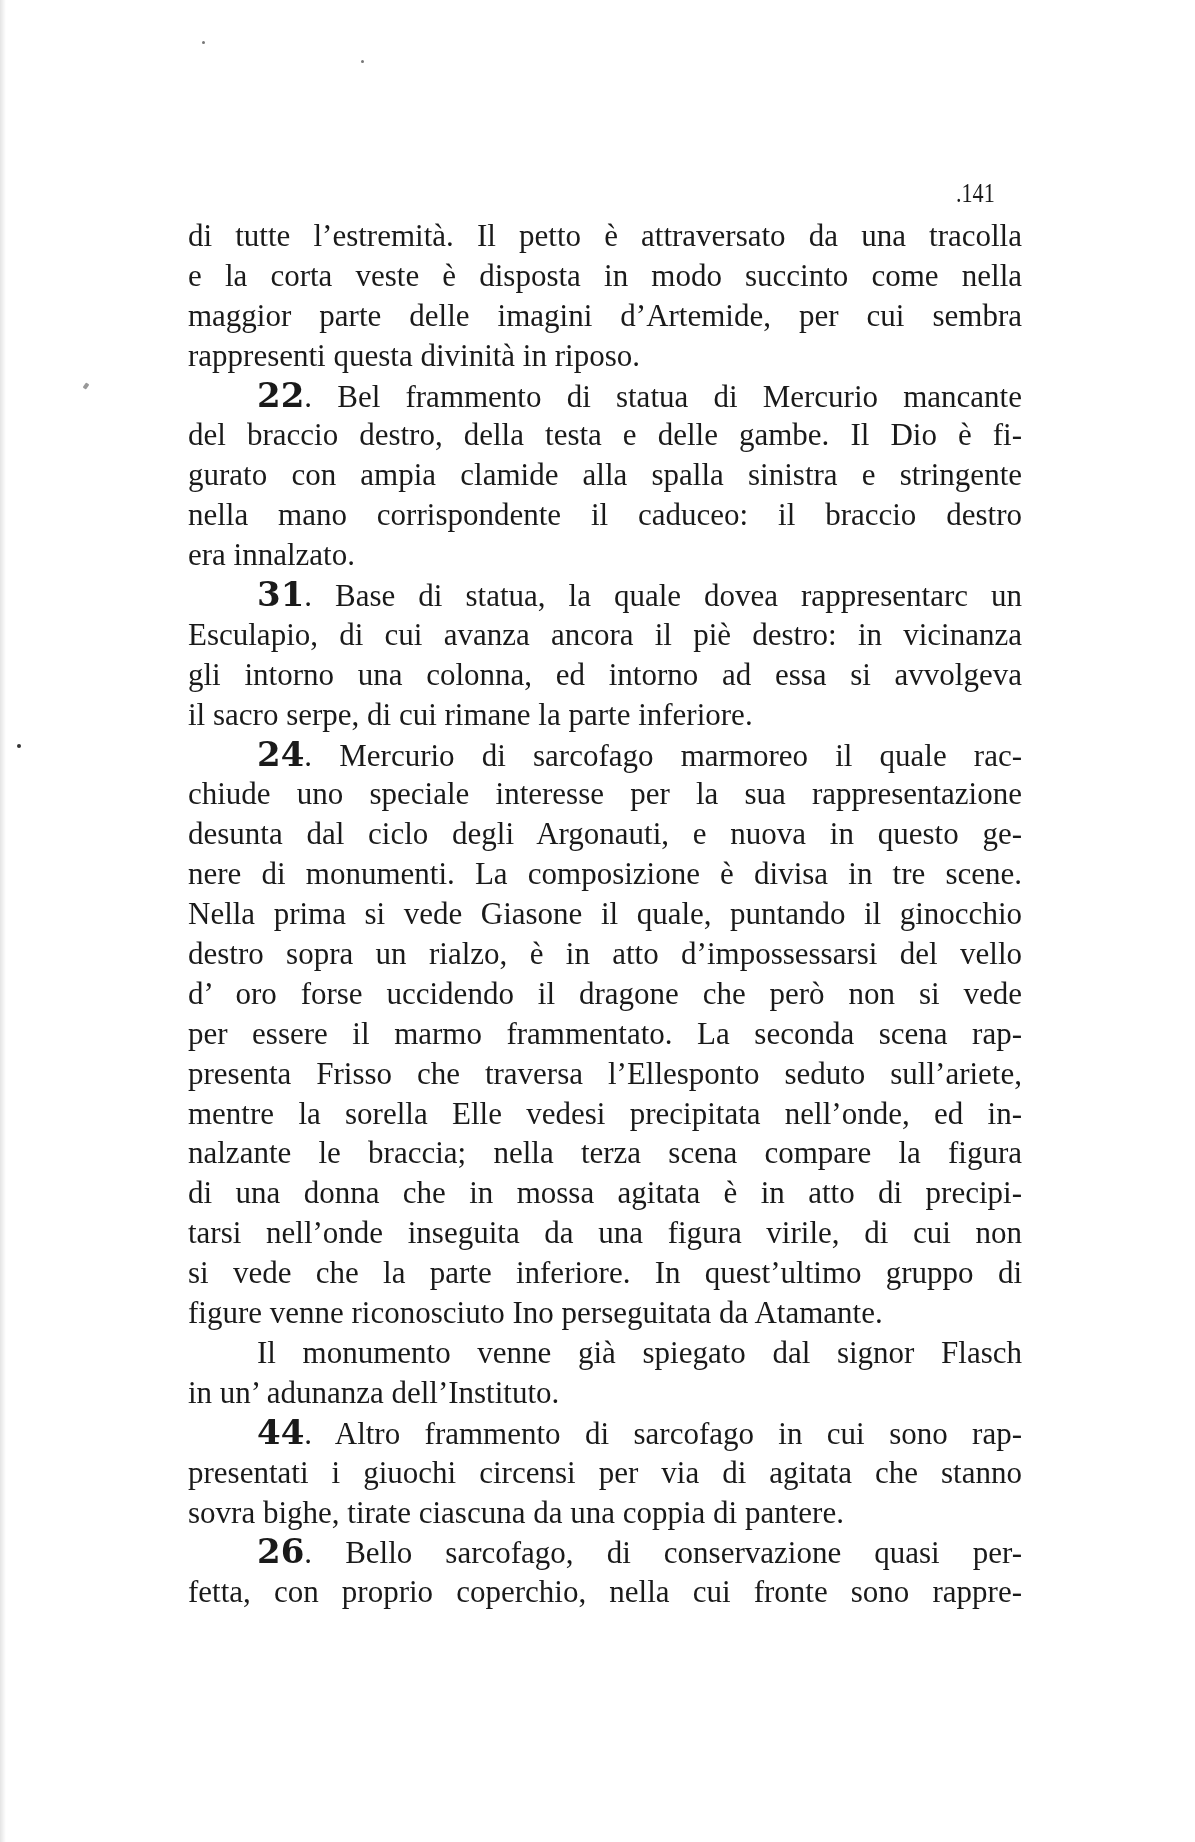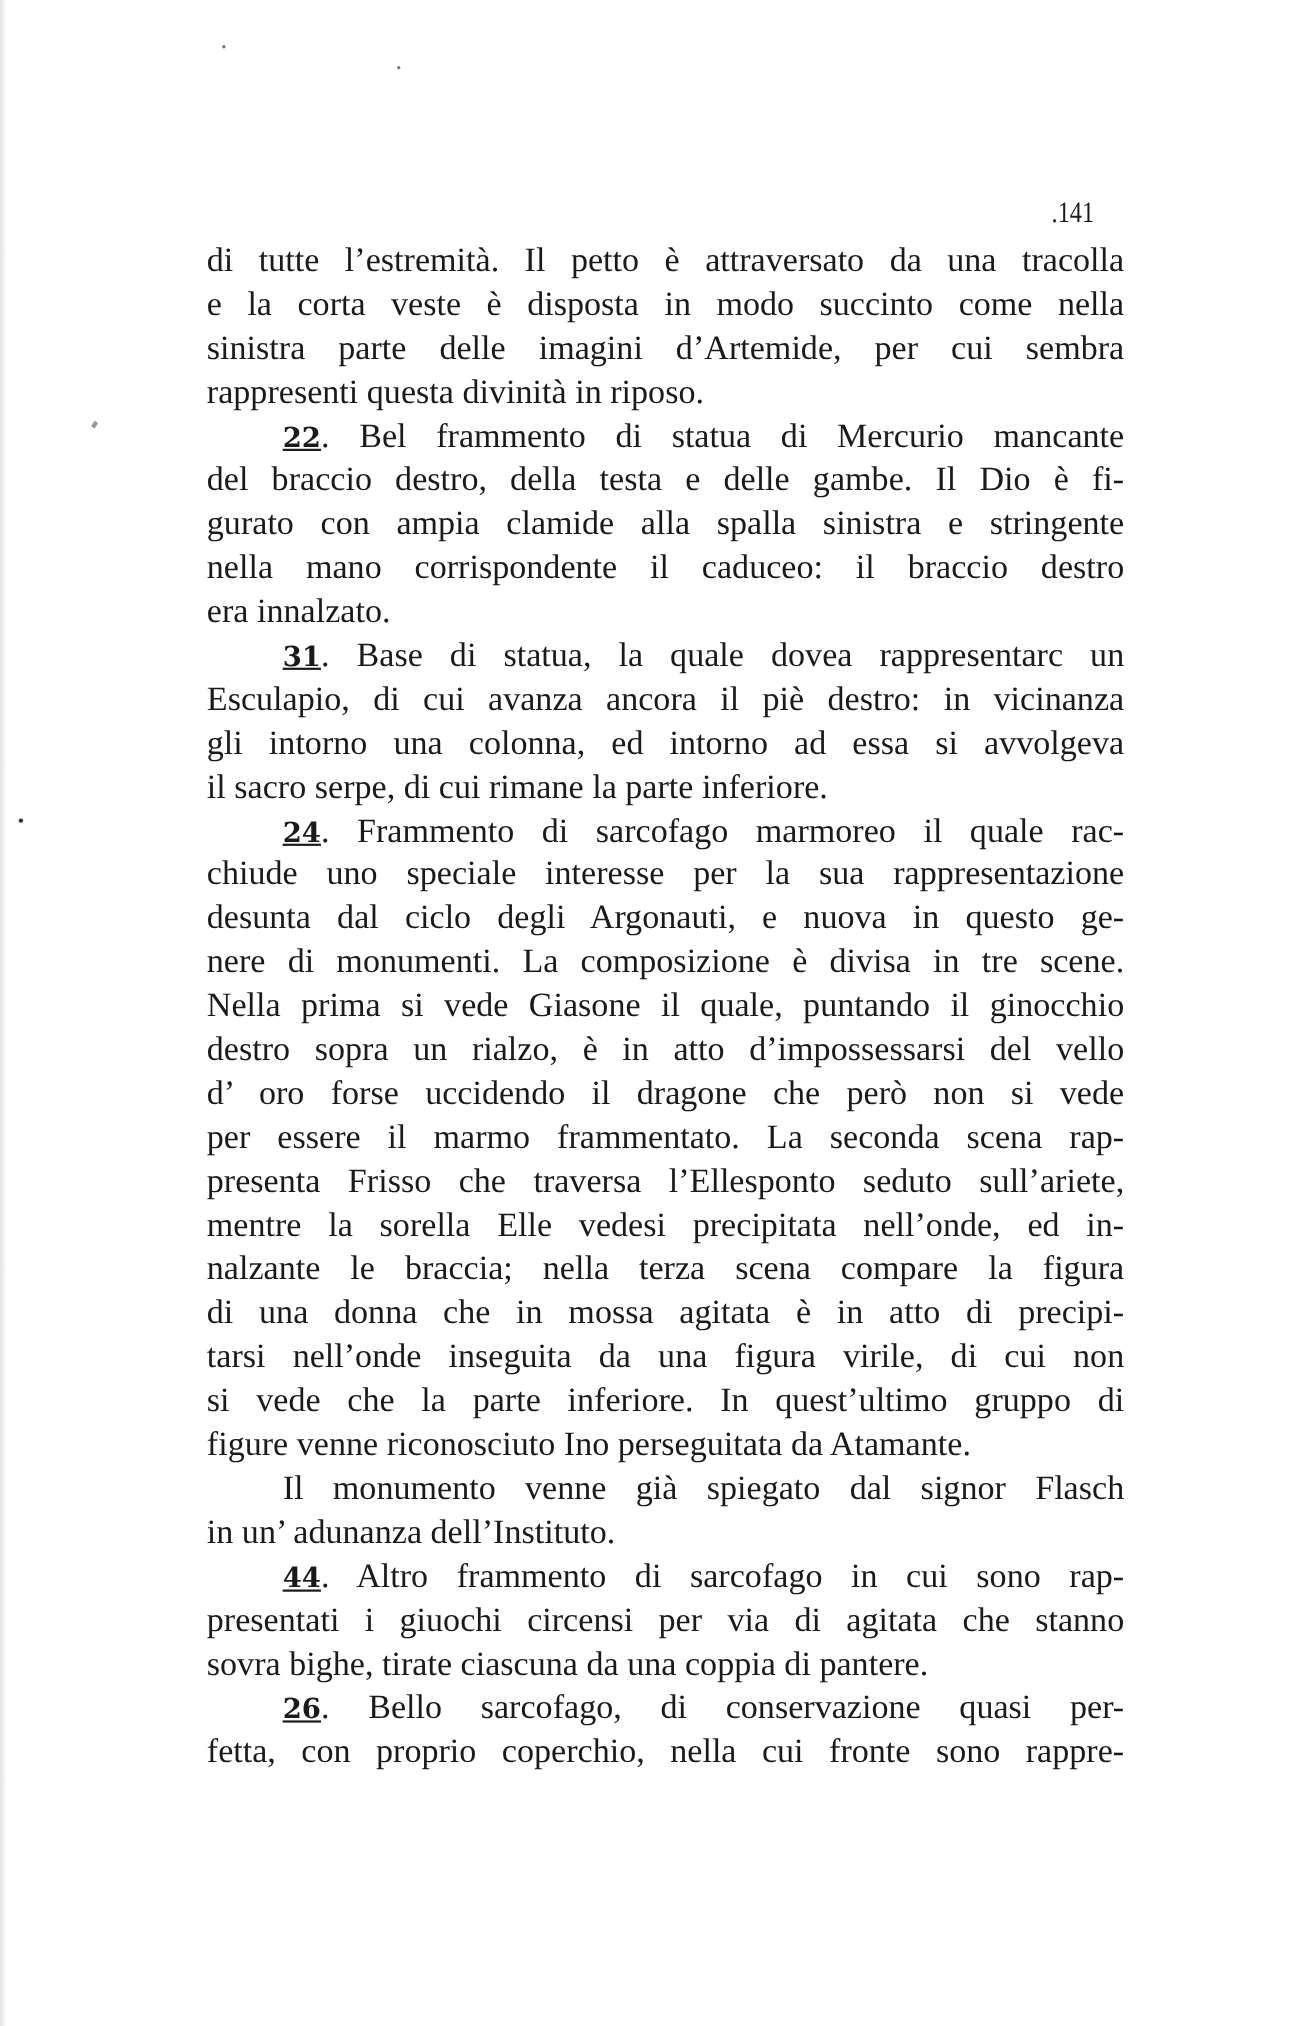--- a/index.html
+++ b/index.html
@@ -11,44 +11,44 @@
     background: linear-gradient(to right, #e4e4e4, #ffffff); }
   .page-number { position: absolute; left: 956px; top: 178px; font-size: 27px; letter-spacing: 0px;
     transform: scaleX(0.82); transform-origin: left top; }
   .text-block { position: absolute; left: 188px; top: 216px; width: 834px; }
   .line {
     display: block; height: 39.9px; line-height: 39.9px; font-size: 31px;
     white-space: nowrap; overflow: visible;
   }
   .line.justify { text-align: justify; text-align-last: justify; white-space: normal; height: 39.9px; overflow: hidden; }
   .line.indent { padding-left: 69px; }
-  .num { font-weight: bold; font-family: "DejaVu Serif", serif; font-size: 25px; text-decoration: underline; }
+  .num { font-weight: bold; font-family: "DejaVu Serif", serif; font-size: 34px; }
   .mark { position: absolute; background: #777; border-radius: 50%; }
 </style>
 </head>
 <body>
 
 <div class="edge"></div>
 <div class="page-number">.141</div>
 
 <div class="text-block" id="text-block">
     <div class="line justify"><span>di tutte l’estremità. Il petto è attraversato da una tracolla</span></div>
     <div class="line justify"><span>e la corta veste è disposta in modo succinto come nella</span></div>
-    <div class="line justify"><span>sinistra parte delle imagini d’Artemide, per cui sembra</span></div>
+    <div class="line justify"><span>maggior parte delle imagini d’Artemide, per cui sembra</span></div>
     <div class="line"><span>rappresenti questa divinità in riposo.</span></div>
     <div class="line justify indent"><span class="num">22</span><span>. Bel frammento di statua di Mercurio mancante</span></div>
     <div class="line justify"><span>del braccio destro, della testa e delle gambe. Il Dio è fi-</span></div>
     <div class="line justify"><span>gurato con ampia clamide alla spalla sinistra e stringente</span></div>
     <div class="line justify"><span>nella mano corrispondente il caduceo: il braccio destro</span></div>
     <div class="line"><span>era innalzato.</span></div>
     <div class="line justify indent"><span class="num">31</span><span>. Base di statua, la quale dovea rappresentarc un</span></div>
     <div class="line justify"><span>Esculapio, di cui avanza ancora il piè destro: in vicinanza</span></div>
     <div class="line justify"><span>gli intorno una colonna, ed intorno ad essa si avvolgeva</span></div>
     <div class="line"><span>il sacro serpe, di cui rimane la parte inferiore.</span></div>
-    <div class="line justify indent"><span class="num">24</span><span>. Frammento di sarcofago marmoreo il quale rac-</span></div>
+    <div class="line justify indent"><span class="num">24</span><span>. Mercurio di sarcofago marmoreo il quale rac-</span></div>
     <div class="line justify"><span>chiude uno speciale interesse per la sua rappresentazione</span></div>
     <div class="line justify"><span>desunta dal ciclo degli Argonauti, e nuova in questo ge-</span></div>
     <div class="line justify"><span>nere di monumenti. La composizione è divisa in tre scene.</span></div>
     <div class="line justify"><span>Nella prima si vede Giasone il quale, puntando il ginocchio</span></div>
     <div class="line justify"><span>destro sopra un rialzo, è in atto d’impossessarsi del vello</span></div>
     <div class="line justify"><span>d’ oro forse uccidendo il dragone che però non si vede</span></div>
     <div class="line justify"><span>per essere il marmo frammentato. La seconda scena rap-</span></div>
     <div class="line justify"><span>presenta Frisso che traversa l’Ellesponto seduto sull’ariete,</span></div>
     <div class="line justify"><span>mentre la sorella Elle vedesi precipitata nell’onde, ed in-</span></div>
     <div class="line justify"><span>nalzante le braccia; nella terza scena compare la figura</span></div>

